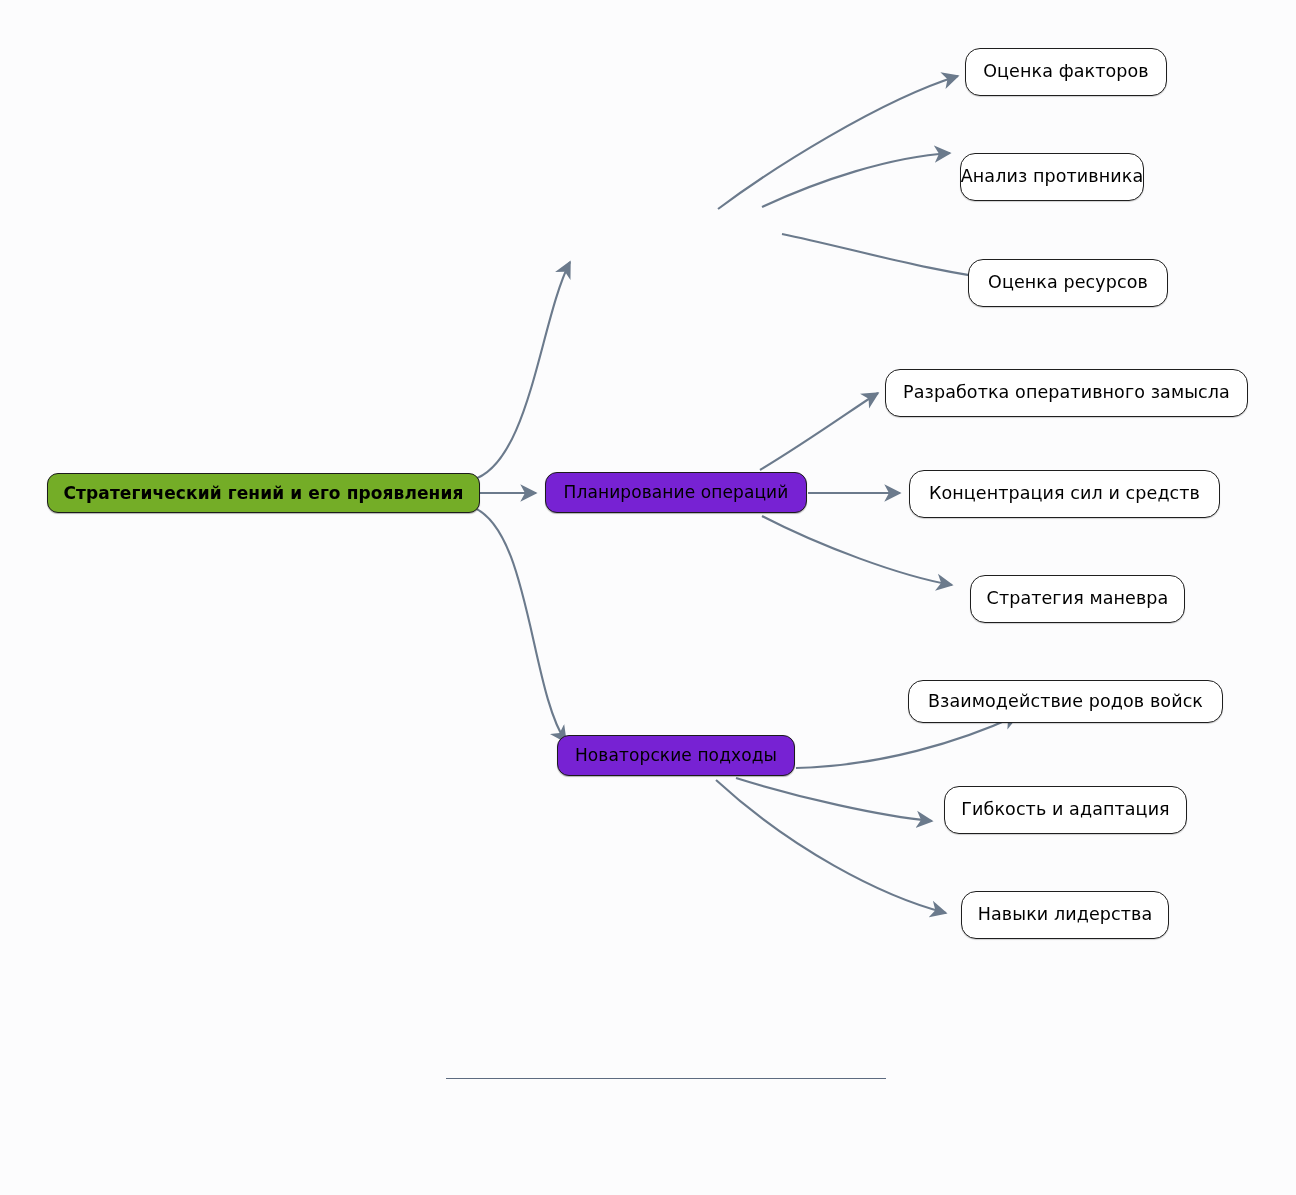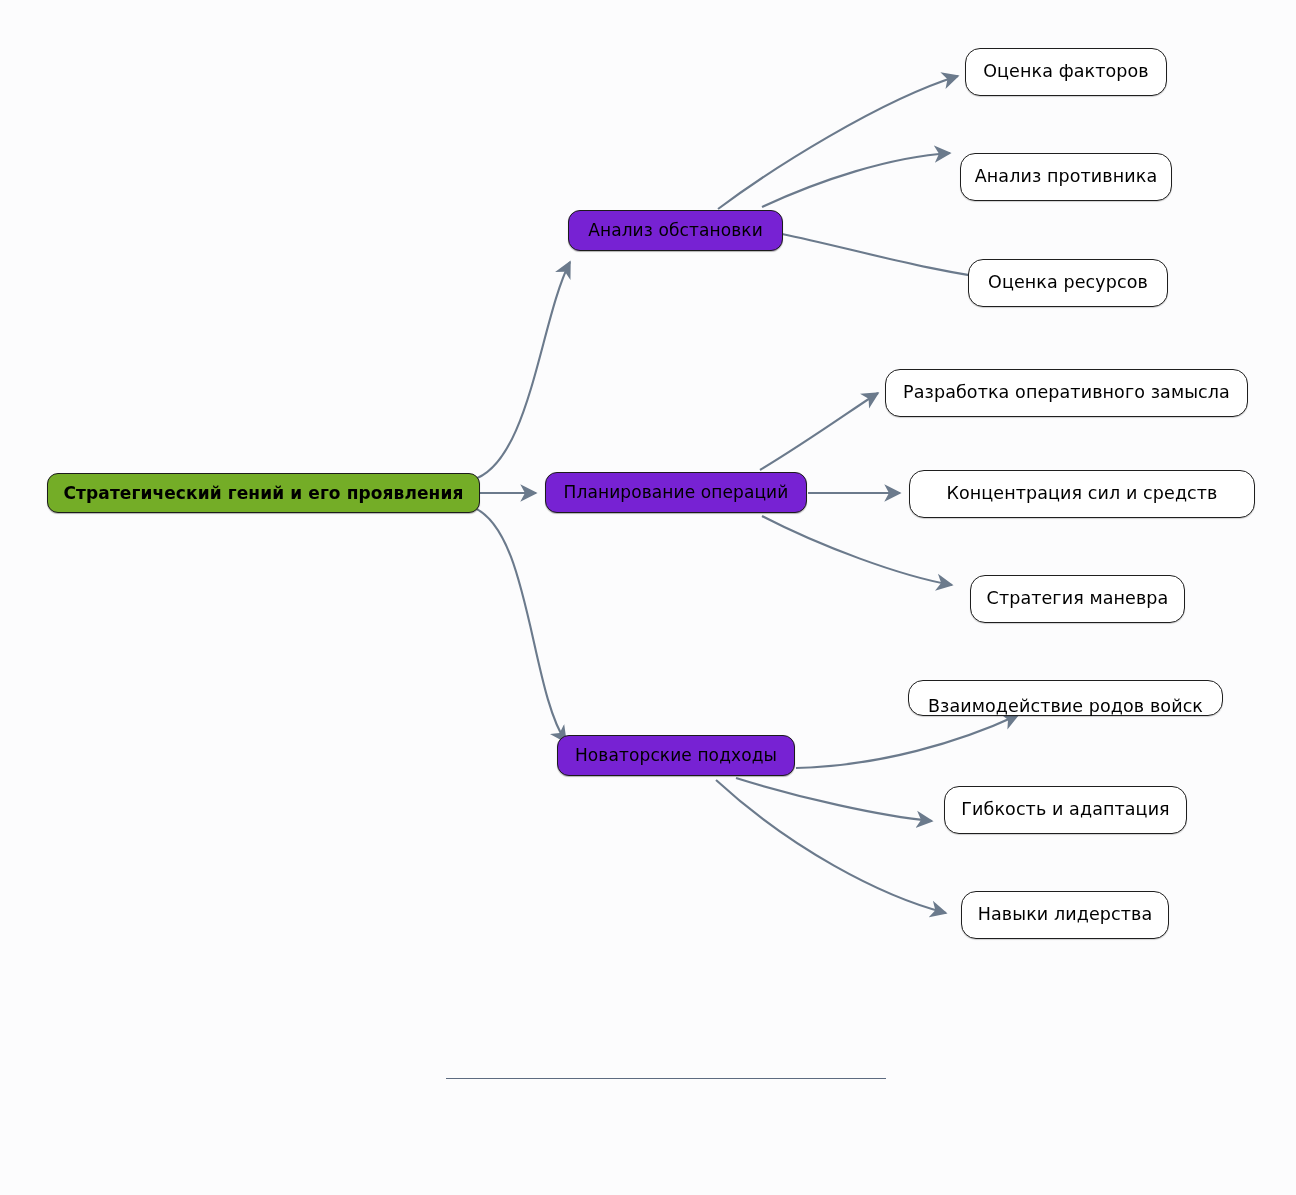--- a/index.html
+++ b/index.html
@@ -121,50 +121,47 @@
       <path d="M 796 768 C 880 766 960 742 1018 715"></path>
       <path d="M 736 778 C 800 798 880 816 932 821"></path>
       <path d="M 716 780 C 790 848 880 896 946 913"></path>
     </g>
   </svg>
 
   <div class="node root" style="left:47px; top:473px; width:433px; height:40px;">
     <span>Стратегический гений и его проявления</span>
   </div>
 
-  <div class="node branch" style="left:568px; top:210px; width:215px; height:41px;">
-    <span>Анализ обстановки</span>
-  </div>
   <div class="node leaf" style="left:965px; top:48px; width:202px; height:48px;">
     <span>Оценка факторов</span>
   </div>
-  <div class="node leaf" style="left:960px; top:153px; width:212px; height:48px;">
+  <div class="node leaf" style="left:960px; top:153px; width:184px; height:48px;">
     <span>Анализ противника</span>
   </div>
   <div class="node branch" style="left:545px; top:472px; width:262px; height:41px;">
     <span>Планирование операций</span>
   </div>
 
   <div class="node leaf" style="left:968px; top:259px; width:200px; height:48px;">
     <span>Оценка ресурсов</span>
   </div>
   <div class="node leaf" style="left:885px; top:369px; width:363px; height:48px;">
     <span>Разработка оперативного замысла</span>
   </div>
-  <div class="node leaf" style="left:909px; top:470px; width:346px; height:48px;">
+  <div class="node leaf" style="left:909px; top:470px; width:311px; height:48px;">
     <span>Концентрация сил и средств</span>
   </div>
   <div class="node leaf" style="left:958px; top:575px; width:215px; height:48px;margin-left:12px;">
     <span>Стратегия маневра</span>
   </div>
 
   <div class="node branch" style="left:557px; top:735px; width:238px; height:41px;">
     <span>Новаторские подходы</span>
   </div>
-  <div class="node leaf" style="left:908px; top:680px; width:315px; height:36px;align-items:flex-end;">
+  <div class="node leaf" style="left:908px; top:680px; width:315px; height:43px;">
     <span>Взаимодействие родов войск</span>
   </div>
   <div class="node leaf" style="left:944px; top:786px; width:243px; height:48px;">
     <span>Гибкость и адаптация</span>
   </div>
   <div class="node leaf" style="left:961px; top:891px; width:208px; height:48px;">
     <span>Навыки лидерства</span>
   </div>
 
   <div class="divider"></div>

